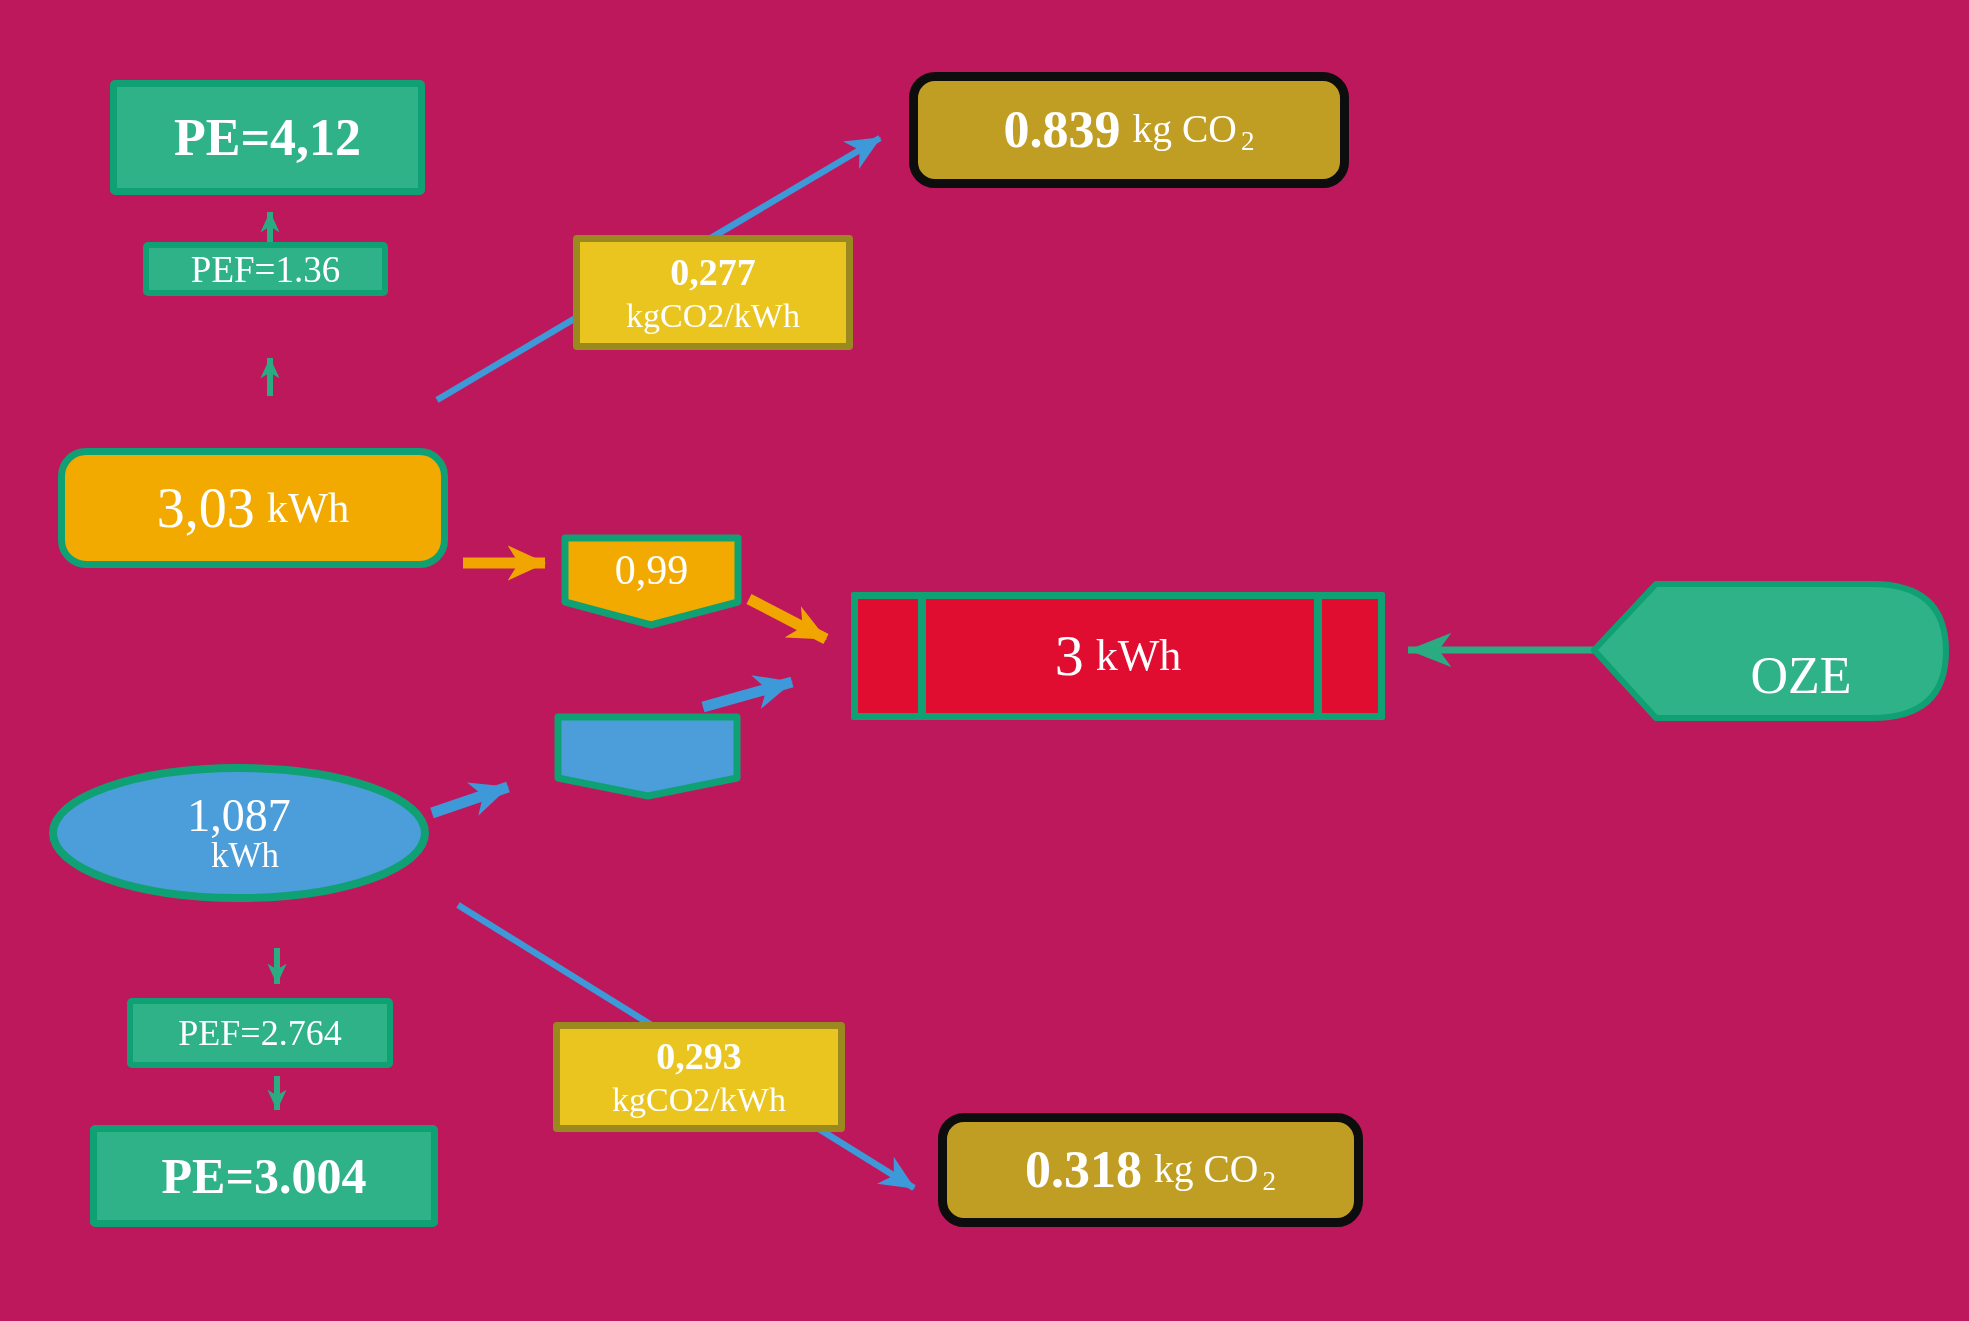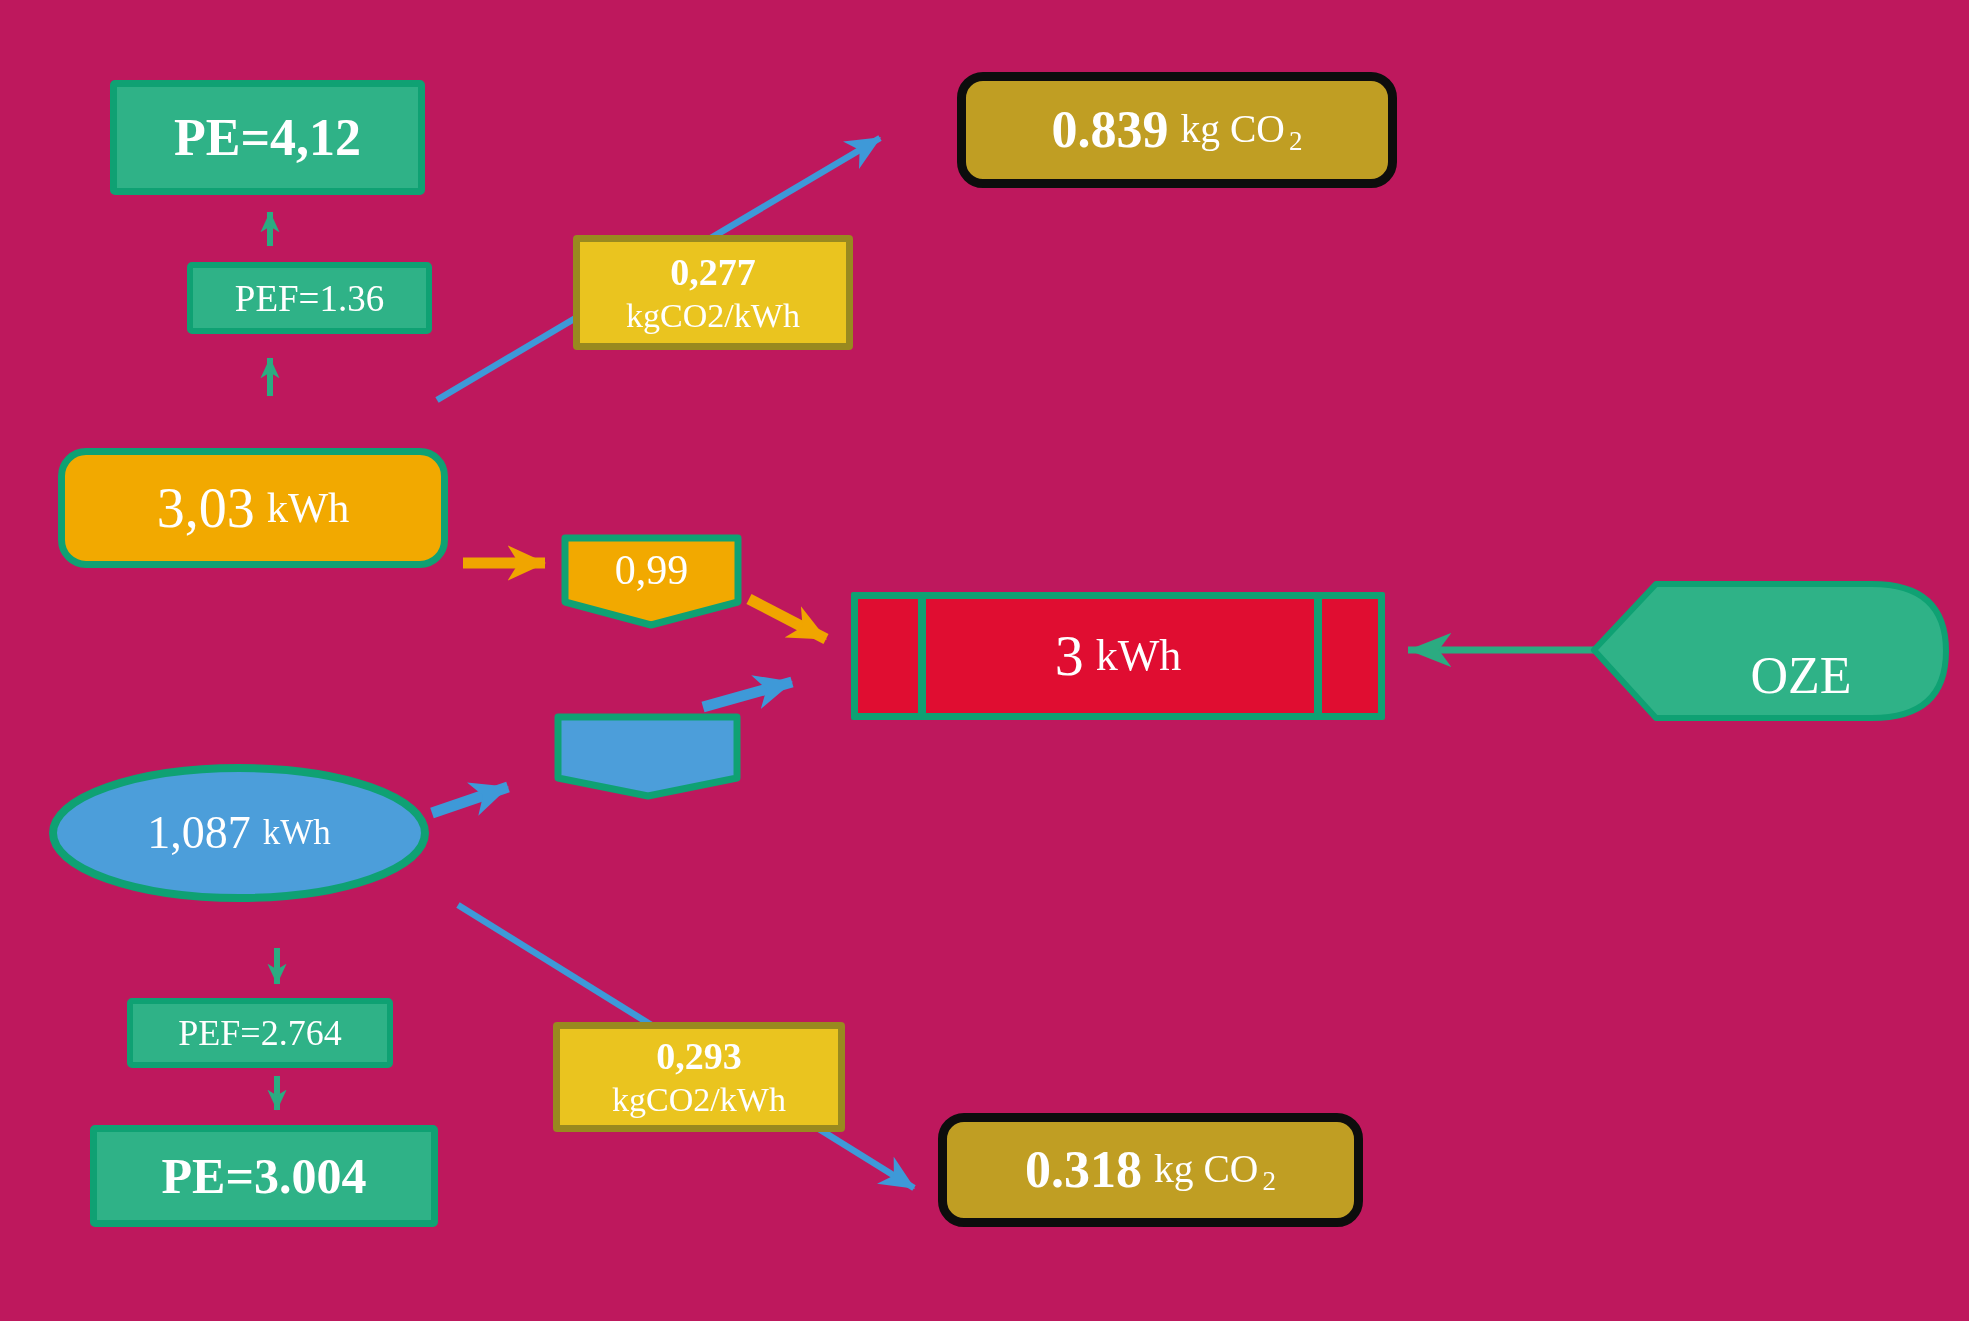--- a/index.html
+++ b/index.html
@@ -75,55 +75,55 @@
 
     <ellipse cx="239" cy="833" rx="186" ry="65" style="fill:var(--blue-fill); stroke:var(--green-border)" stroke-width="8"></ellipse>
 
     <path d="M1594,650 L1656,584 L1872,584 Q1946,584 1946,651 Q1946,718 1872,718 L1656,718 Z" style="fill:var(--green-fill); stroke:var(--green-border)" stroke-width="6" stroke-linejoin="round"></path>
   </svg>
 
   <div class="box green" style="left:110px; top:80px; width:315px; height:115px; border-width:7px; font-weight:bold; font-size:52px;">
     <span>PE=4,12</span>
   </div>
 
-  <div class="box green" style="left:143px; top:262px; width:245px; height:72px; font-size:37px;margin-left:44px;">
+  <div class="box green" style="left:143px; top:242px; width:245px; height:54px; font-size:37px;">
     <span>PEF=1.36</span>
   </div>
 
   <div class="box" style="left:58px; top:448px; width:390px; height:120px; background:var(--orange); border:7px solid var(--green-border); border-radius:28px; font-size:56px;">
     <span>3,03</span>
       <span class="unit">kWh</span>
   </div>
 
   <div class="box" style="left:553px; top:235px; width:280px; height:115px; background:var(--gold-fill); border:7px solid var(--gold-border); border-radius:4px;margin-left:20px;">
     <div class="stack">
       <span style="font-weight:bold; font-size:38px;">0,277</span>
       <span style="font-size:34px;">kgCO2/kWh</span>
     </div>
   </div>
 
-  <div class="box" style="left:957px; top:72px; width:440px; height:116px; background:var(--dark-gold-fill); border:9px solid var(--black-border); border-radius:26px; font-size:52px;">
+  <div class="box" style="left:909px; top:72px; width:440px; height:116px; background:var(--dark-gold-fill); border:9px solid var(--black-border); border-radius:26px; font-size:52px;">
     <span style="font-weight:bold;">0.839</span>
       <span class="unit">kg CO</span>
       <span class="sub">2</span>
   </div>
 
   <div class="box" style="left:851px; top:592px; width:534px; height:128px; background:var(--red); border:7px solid var(--green-border); border-radius:2px; font-size:58px;">
     <div class="divider" style="left:60px;"></div>
     <div class="divider" style="left:456px;"></div>
     <span>3</span>
       <span class="unit">kWh</span>
   </div>
 
   <div class="label-overlay" style="left:565px; top:538px; width:173px; height:64px; font-size:42px;">
     <span>0,99</span>
   </div>
 
 
-  <div class="label-overlay" style="left:53px; top:768px; width:372px; height:130px; font-size:46px;">
+  <div class="label-overlay" style="left:53px; top:768px; width:372px; height:130px; font-size:46px;flex-direction:column;">
     <span>1,087</span>
       <span class="unit">kWh</span>
   </div>
 
   <div class="label-overlay" style="left:1656px; top:609px; width:290px; height:134px; font-size:52px;">
     <span>OZE</span>
   </div>
 
   <div class="box green" style="left:127px; top:998px; width:266px; height:70px; font-size:36px;">
     <span>PEF=2.764</span>

